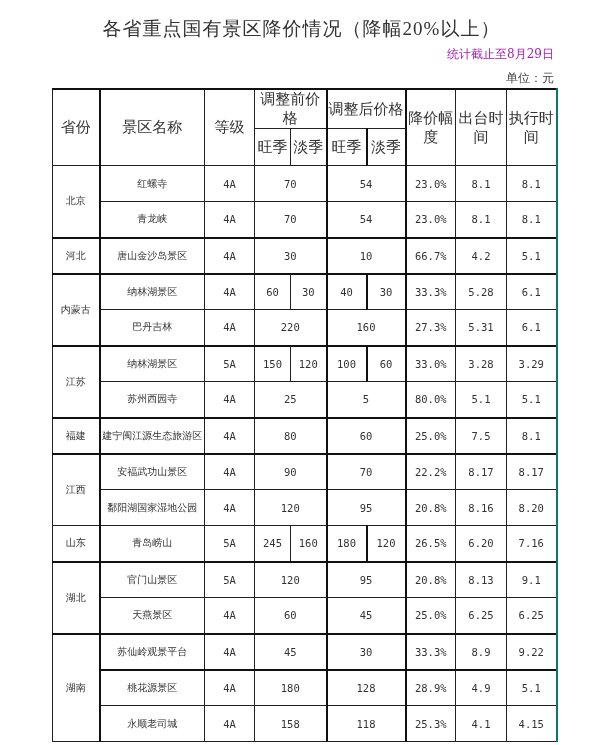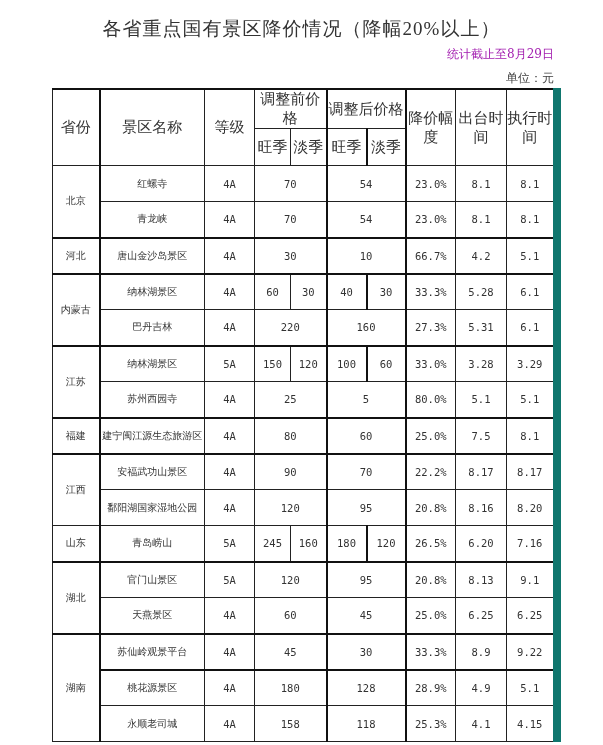--- a/index.html
+++ b/index.html
@@ -11,21 +11,21 @@
   .meta2 { position: absolute; top: 70px; right: 49px; font-size: 12px; color: #404040; }
   table { position: absolute; top: 88px; left: 52px; border-collapse: collapse;
           table-layout: fixed; width: 504px; }
   td, th { border: 1px solid #222; text-align: center; vertical-align: middle;
            font-size: 11px; font-weight: normal; padding: 0; color: #333; overflow: hidden; }
   th { font-family: "DejaVu Sans", "Liberation Sans", sans-serif; font-size: 15px; }
   .name { font-family: "DejaVu Sans", "Liberation Sans", sans-serif; font-size: 10px; line-height: 14px; }
   .prov { font-family: "DejaVu Sans", "Liberation Sans", sans-serif; font-size: 10px; border-radius: 21px; }
   .num  { font-family: "DejaVu Sans Mono", "Liberation Mono", monospace; font-size: 10.5px; }
   .thickL { border-left: 2px solid #111; }
-  .thickR { border-right: 8px solid #0f766e; }
+  .thickR { border-right: 2px solid #0f766e; }
   .thickT { border-top: 2px solid #111; }
   tr.r { height: 36px; }
   tr.h1 { height: 34px; }
   tr.h2 { height: 37px; }
   table { border-top: 2px solid #111; }
 </style>
 </head>
 <body>
 
 <div class="title">各省重点国有景区降价情况（降幅20%以上）</div>

